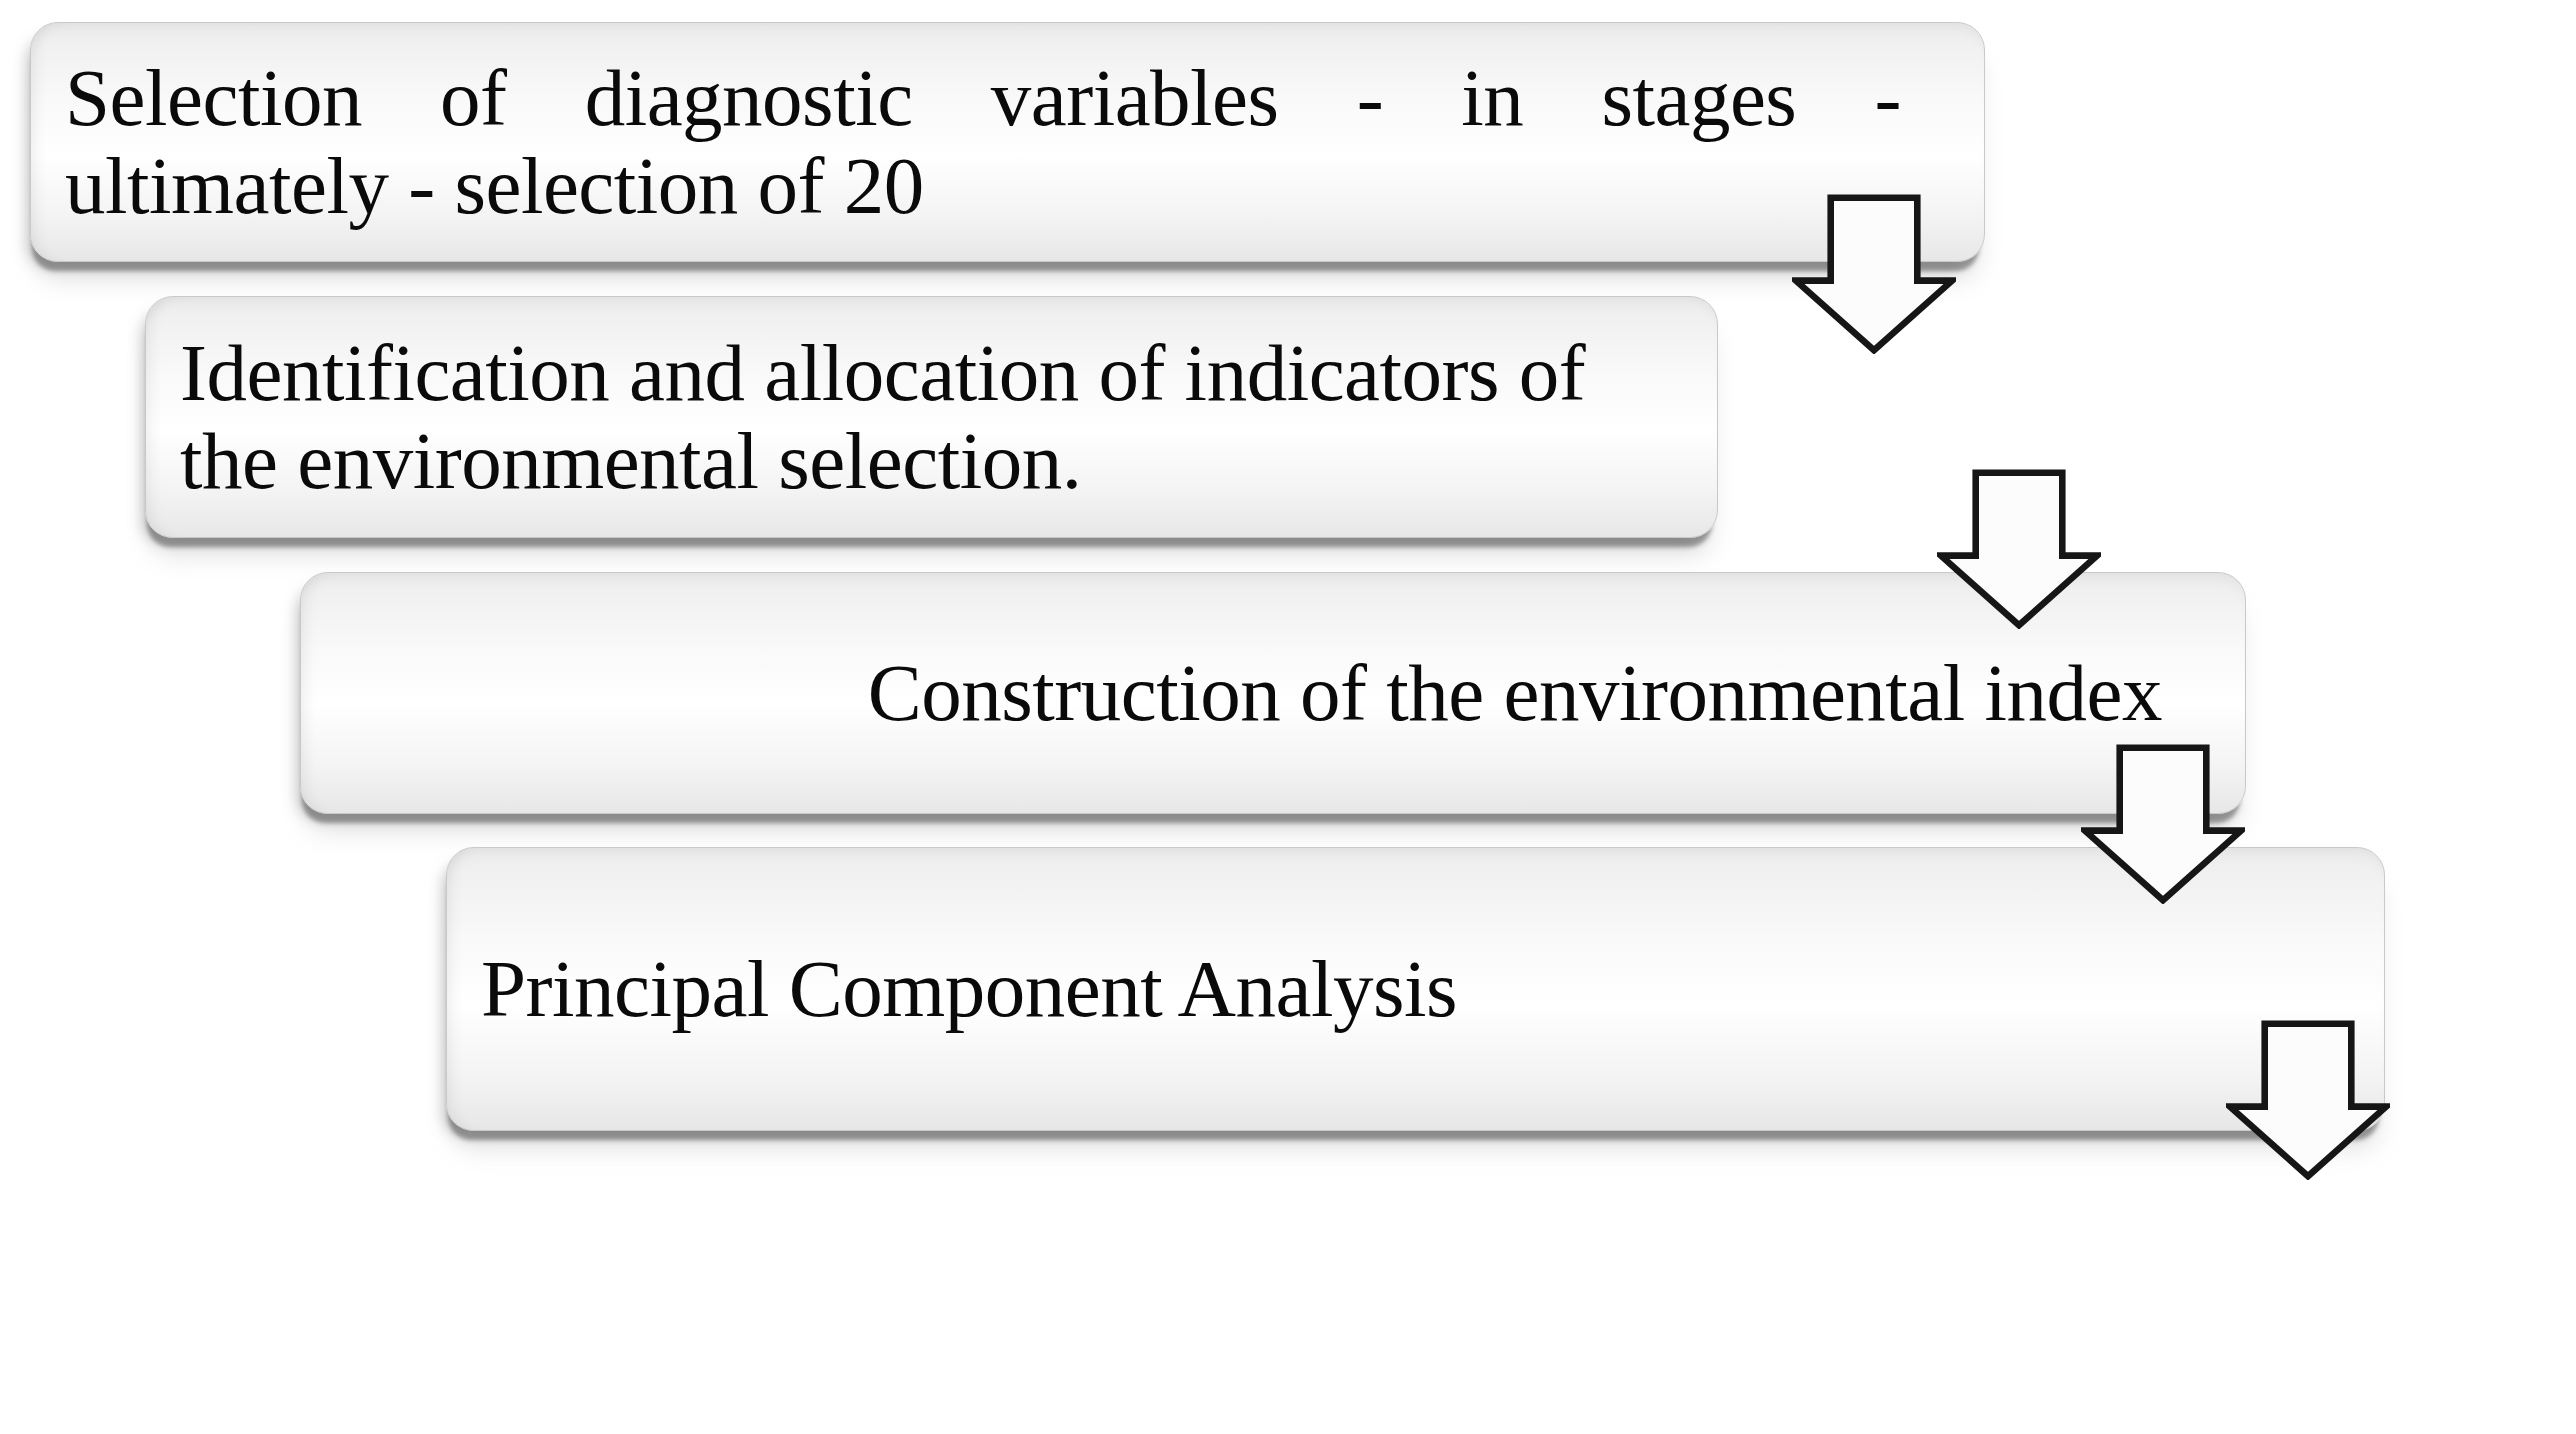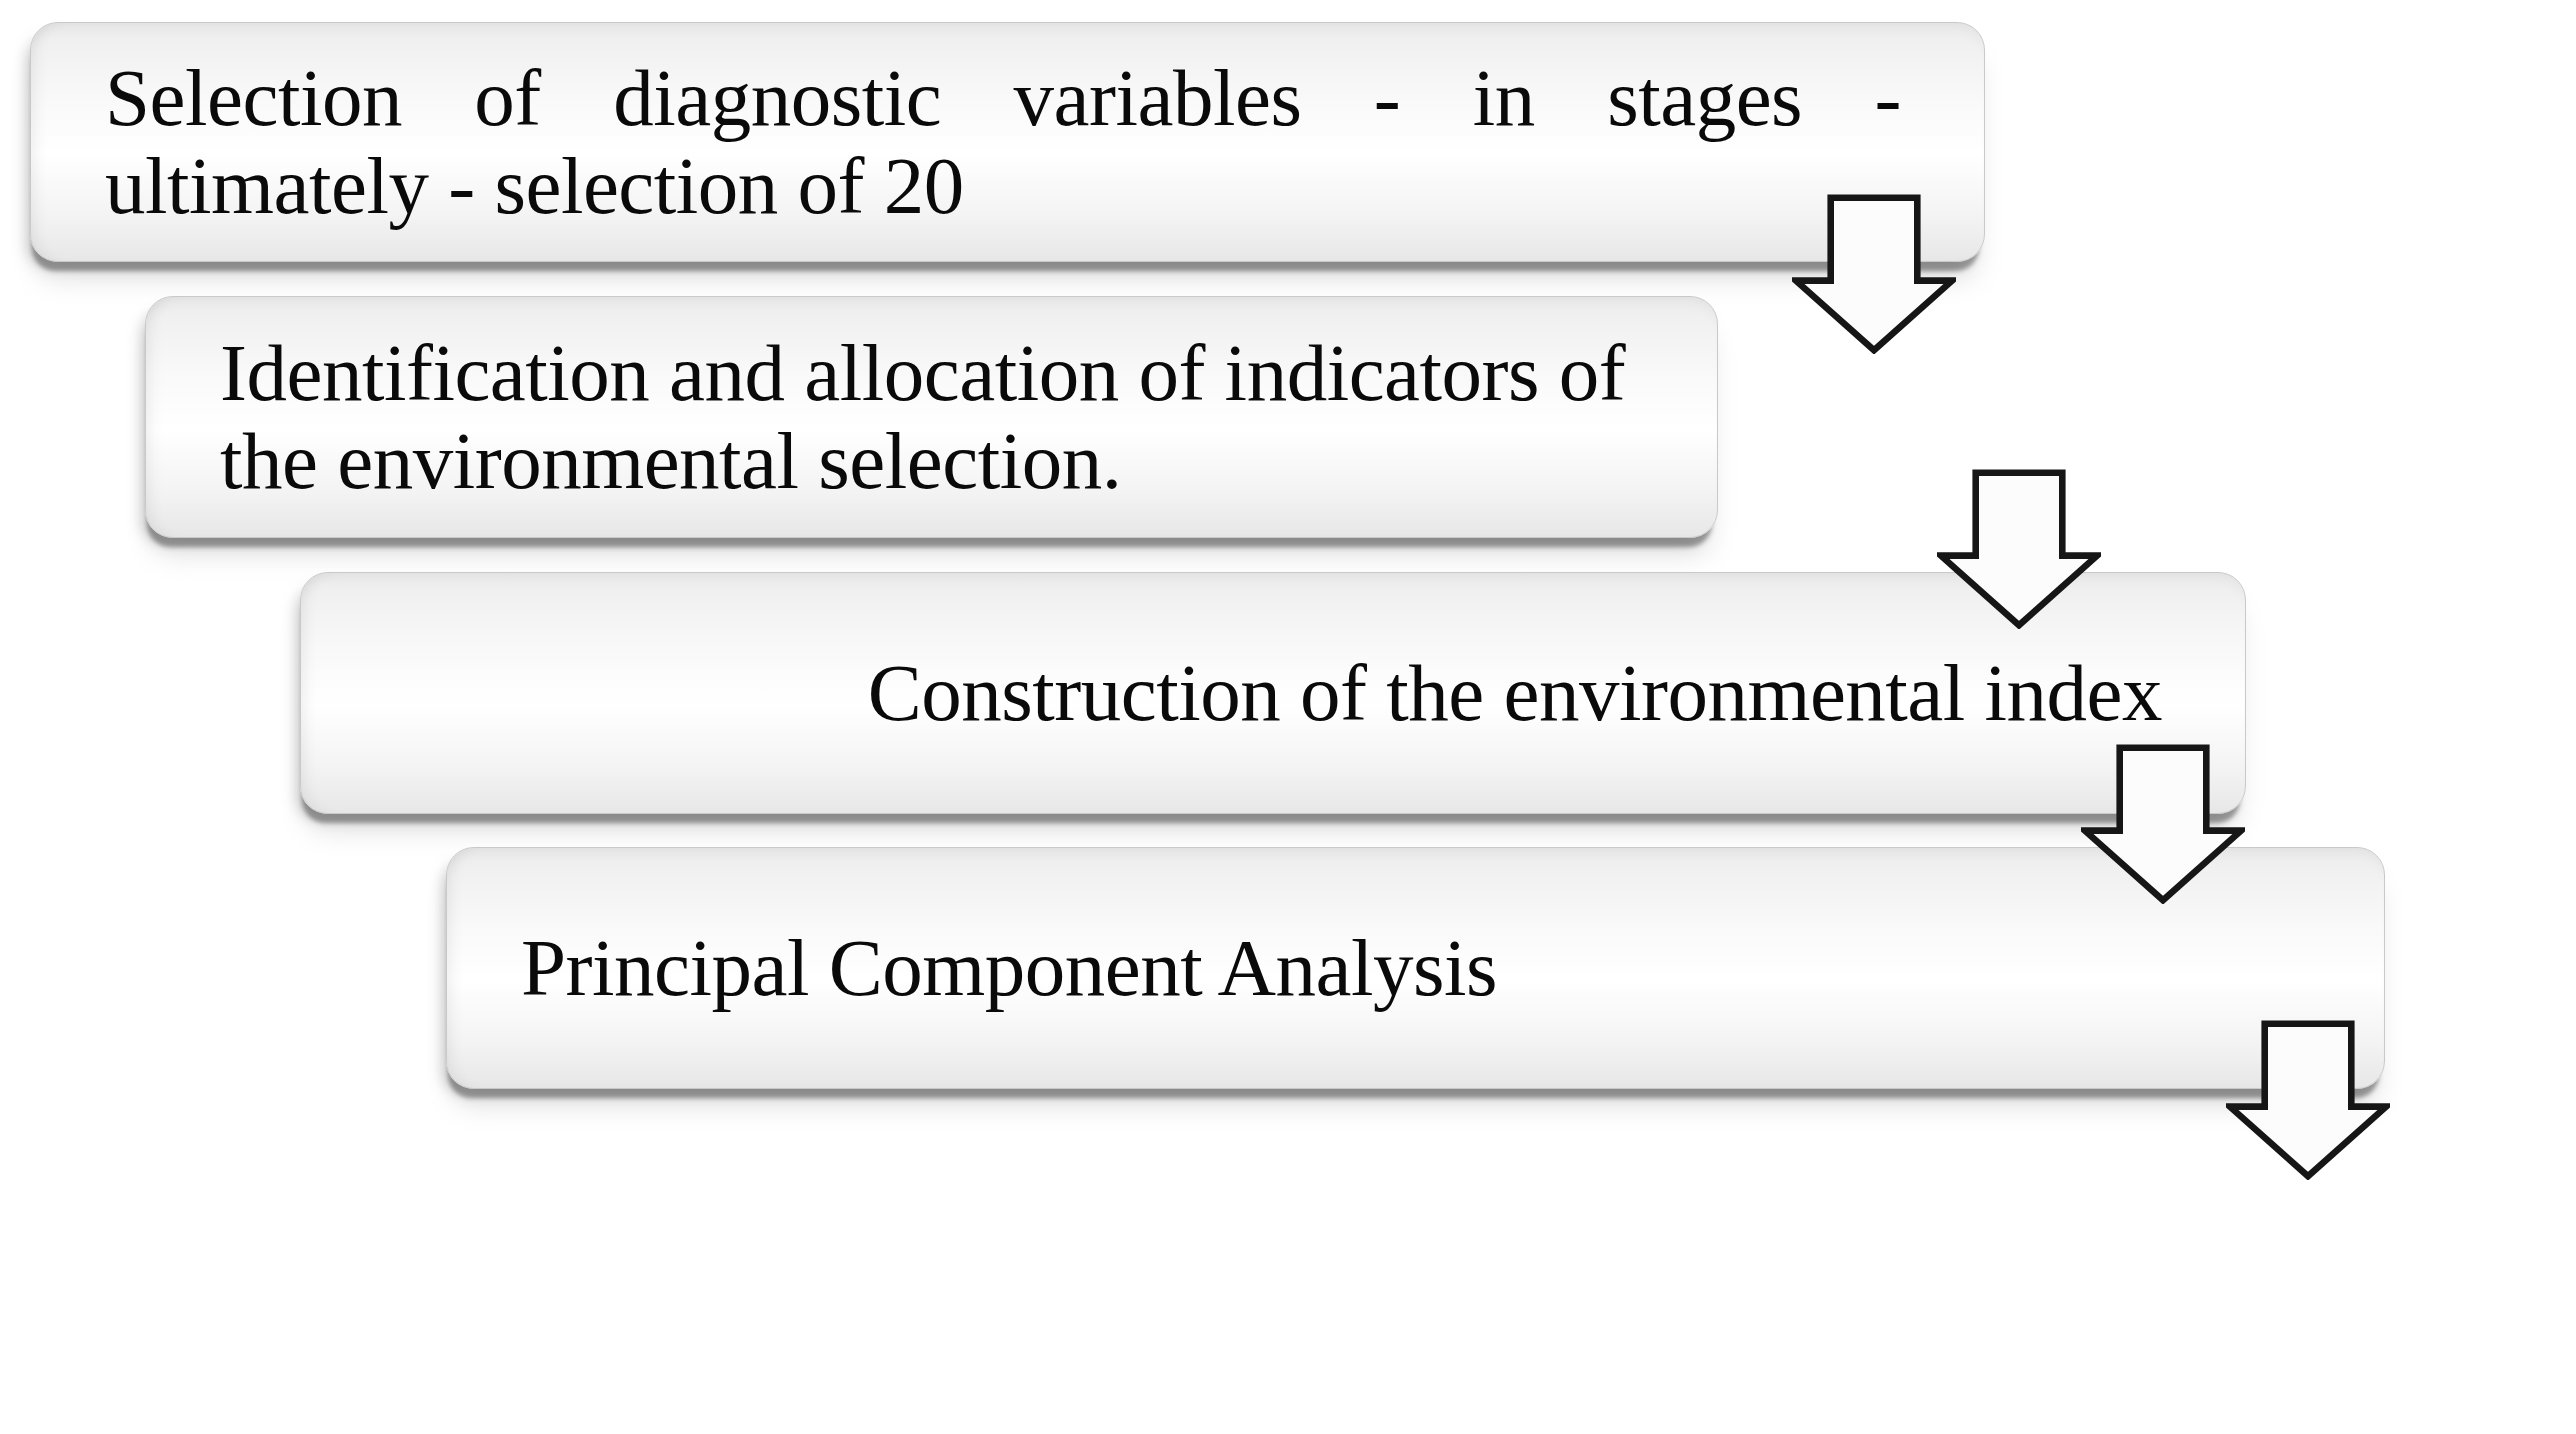--- a/index.html
+++ b/index.html
@@ -37,32 +37,31 @@
     justify-content: center;
     padding: 0 83px 0 34px;
     z-index: 1;
   }
   .step-line {
     font-size: 81px;
     line-height: 88px;
     color: var(--text-color, #0a0a0a);
     white-space: nowrap;
     letter-spacing: -0.5px;
-    margin-left: 40px;
   }
   .step-line.justify {
     white-space: normal;
     text-align: justify;
     text-align-last: justify;
   }
   
   #box-1 { left: 30px;  top: 21.6px;   width: 1955px; height: 240px; }
   #box-2 { left: 145px; top: 296px;  width: 1573px; height: 242px; }
   #box-3 { left: 300px; top: 572px;  width: 1946px; height: 242px; align-items: flex-end; }
-  #box-4 { left: 446px; top: 847px;  width: 1939px; height: 242px; }
+  #box-4 { left: 446px; top: 847px;  width: 1939px; height: 284px; }
   #box-5 { left: 592px; top: 1122px; width: 1942px; height: 244px; }
 
   .flow-arrow {
     position: absolute;
     width: 164px;
     height: 160px;
     z-index: 5;
   }
   #arrow-1 { left: 1792px; top: 194px; }
   #arrow-2 { left: 1937px; top: 469px; }

